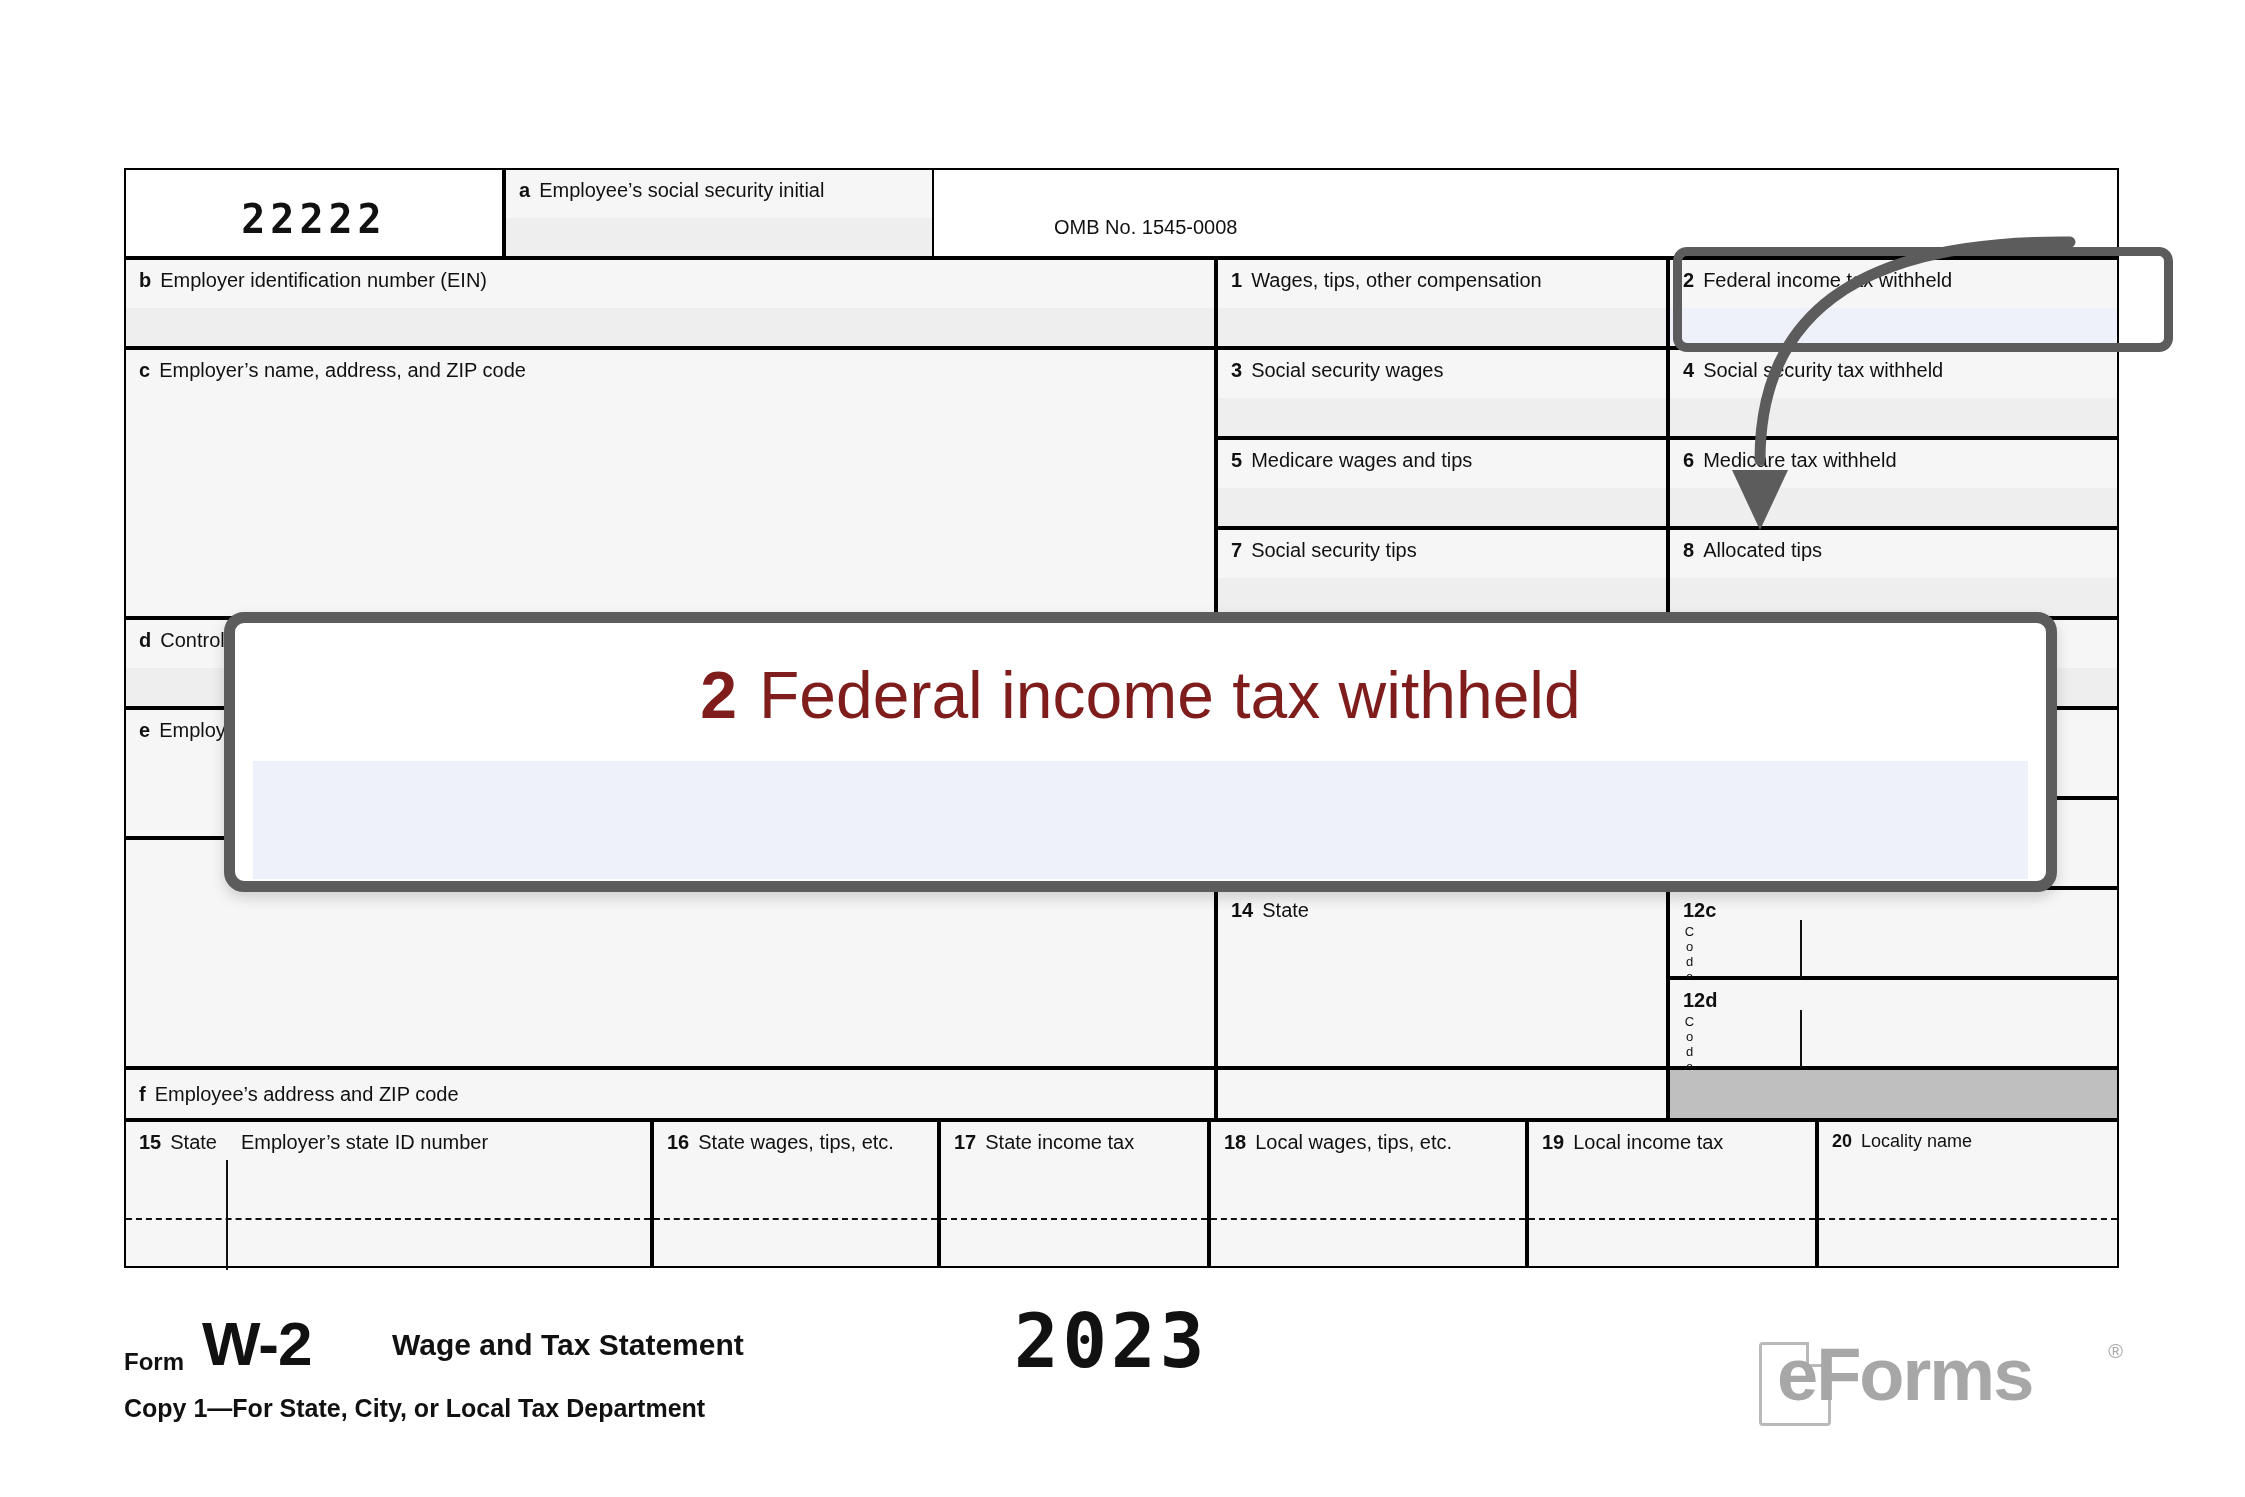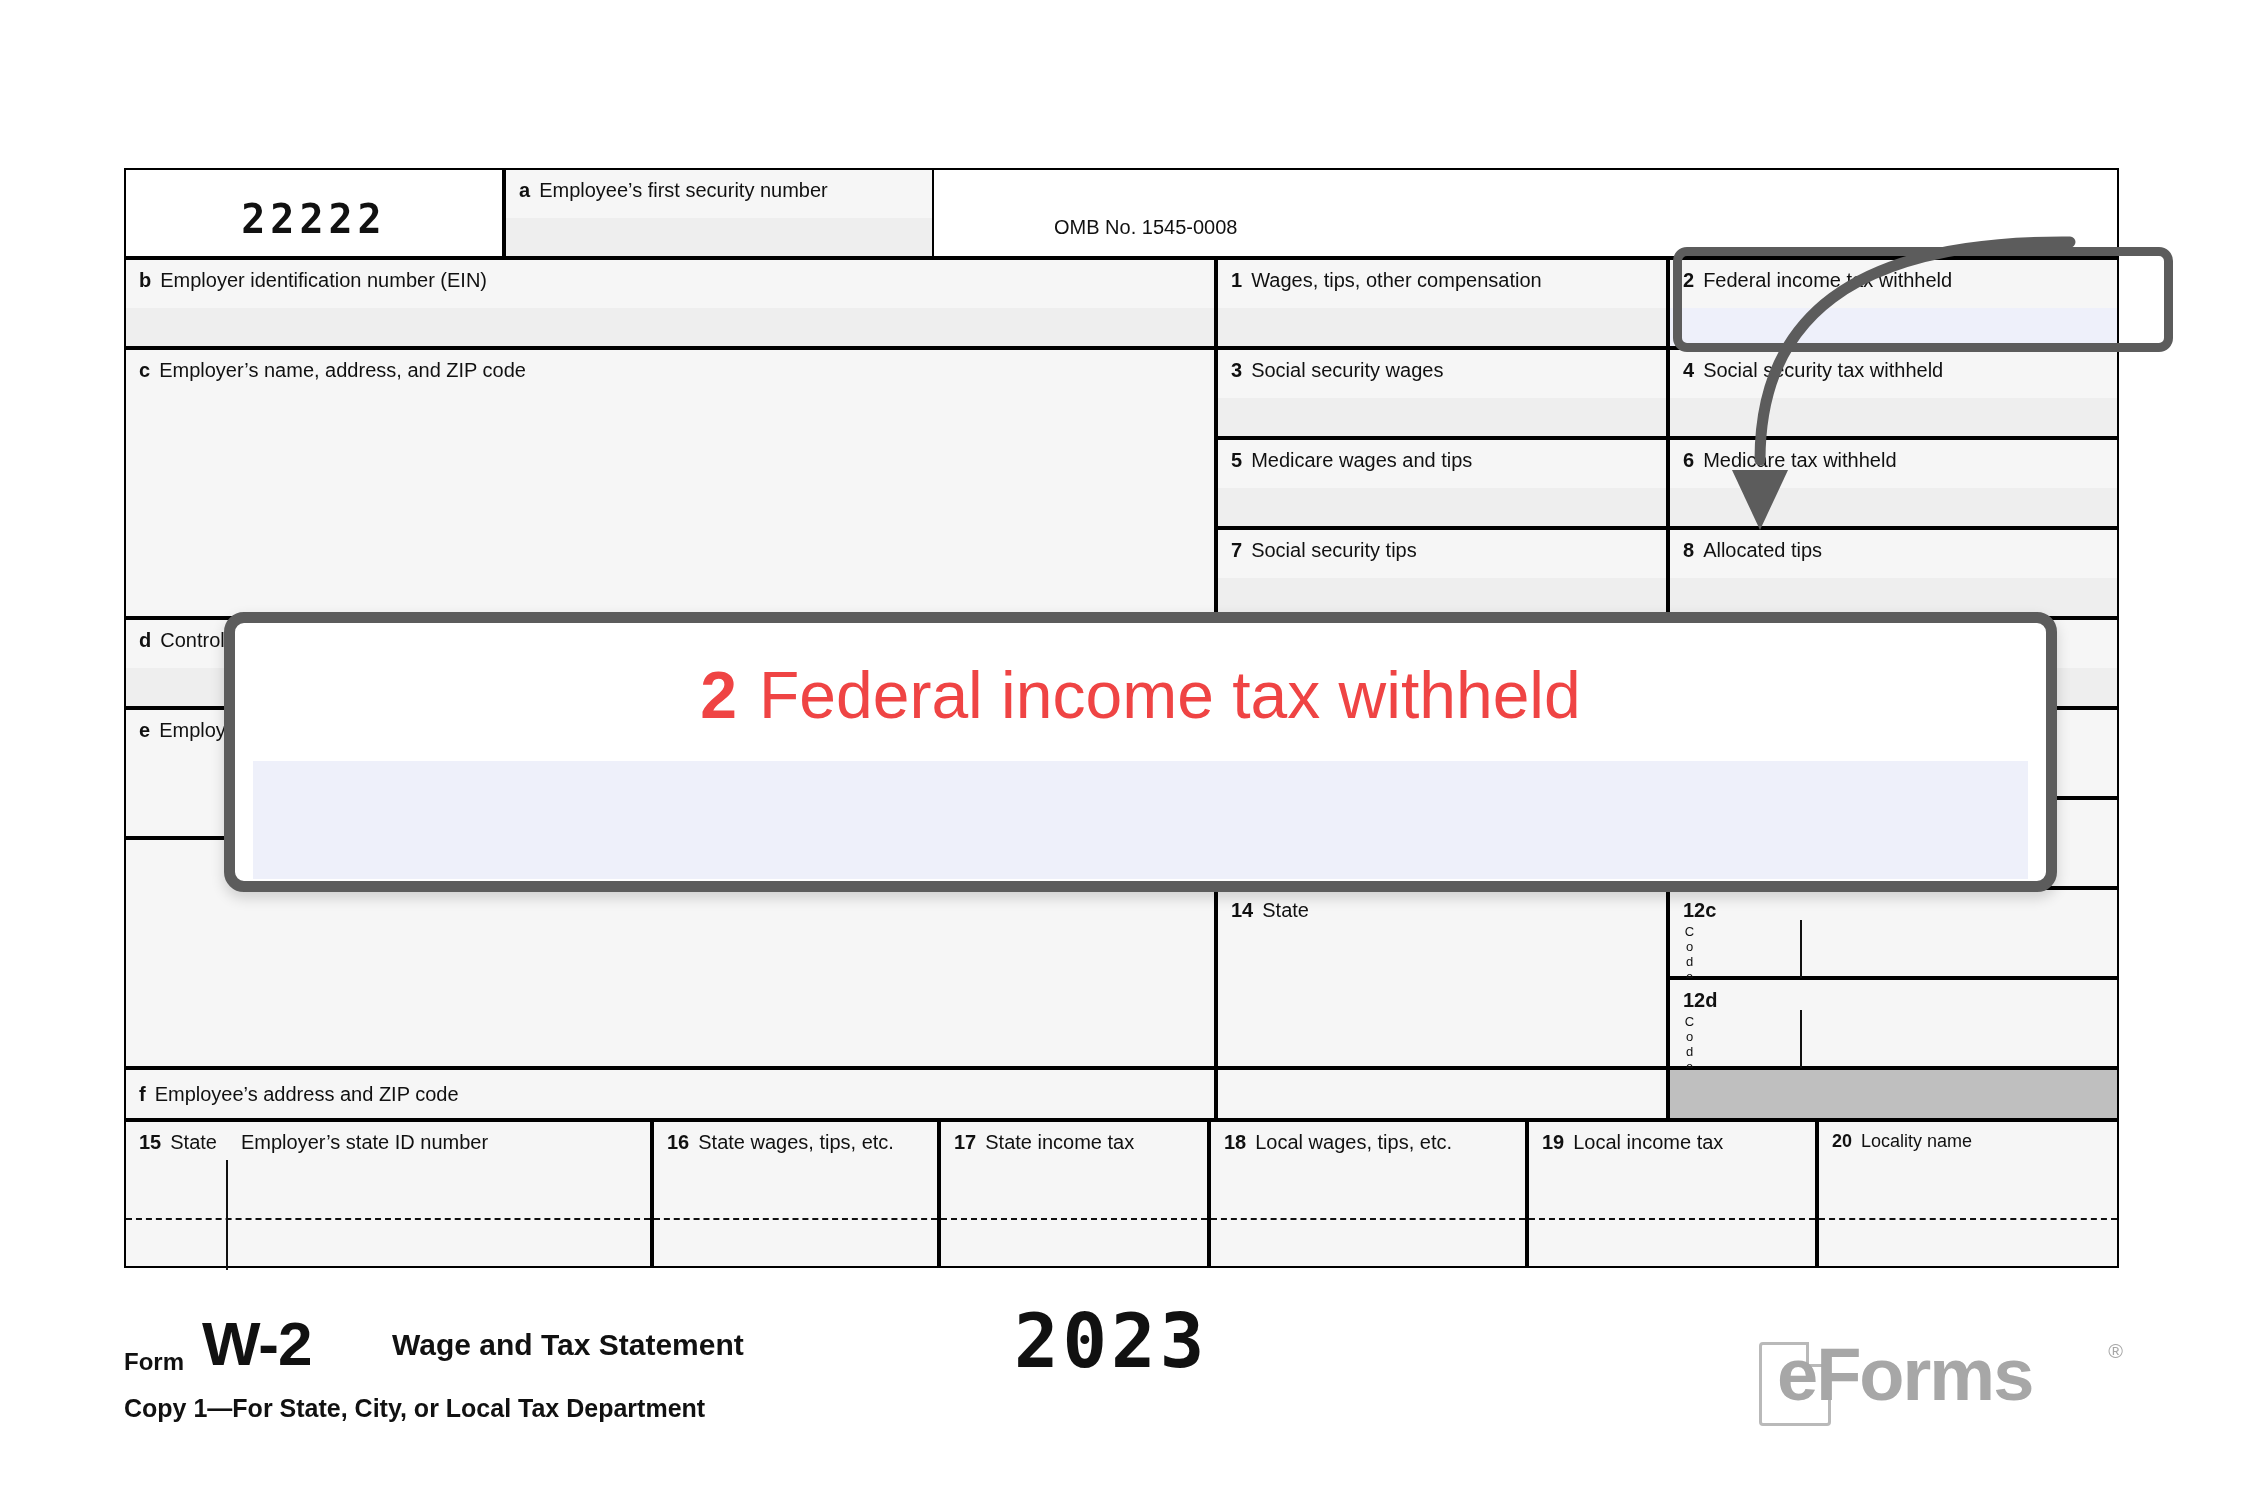--- a/index.html
+++ b/index.html
@@ -210,21 +210,21 @@
     box-shadow: 0 6px 14px rgba(0,0,0,0.16);
     overflow: hidden;
   }
   #zoom-label {
     position: absolute;
     left: 0;
     right: 0;
     top: 34px;
     text-align: center;
     font-size: 66px;
-    color: #ef4444;
+    color: #7f1d1d;
     white-space: nowrap;
   }
   #zoom-label .num {
     font-weight: bold;
     margin-right: 22px;
   }
   #zoom-entry {
     position: absolute;
     left: 18px;
     right: 18px;
@@ -260,21 +260,21 @@
 <body>
 
 <div id="form-sheet">
 
   <div class="fbox nofill" style="left:0; top:0; width:380px; height:90px;">
     <div class="bignum" style="position:absolute; left:50%; top:26px; transform:translateX(-50%);">22222</div>
   </div>
 
   <div class="fbox" style="left:380px; top:0; width:430px; height:90px;">
     <div class="fld-label">
-      <span class="ltr">a</span><span>Employee’s first security number</span>
+      <span class="ltr">a</span><span>Employee’s social security initial</span>
     </div>
     <div class="entry-strip"></div>
   </div>
 
   <div class="fbox nofill" style="left:810px; top:0; width:1185px; height:90px; border-left:none;">
     <div class="flabel" style="position:absolute; left:120px; top:46px;">OMB No. 1545-0008</div>
   </div>
 
   <div class="fbox" style="left:0; top:90px; width:1092px; height:90px;">
     <div class="fld-label">

